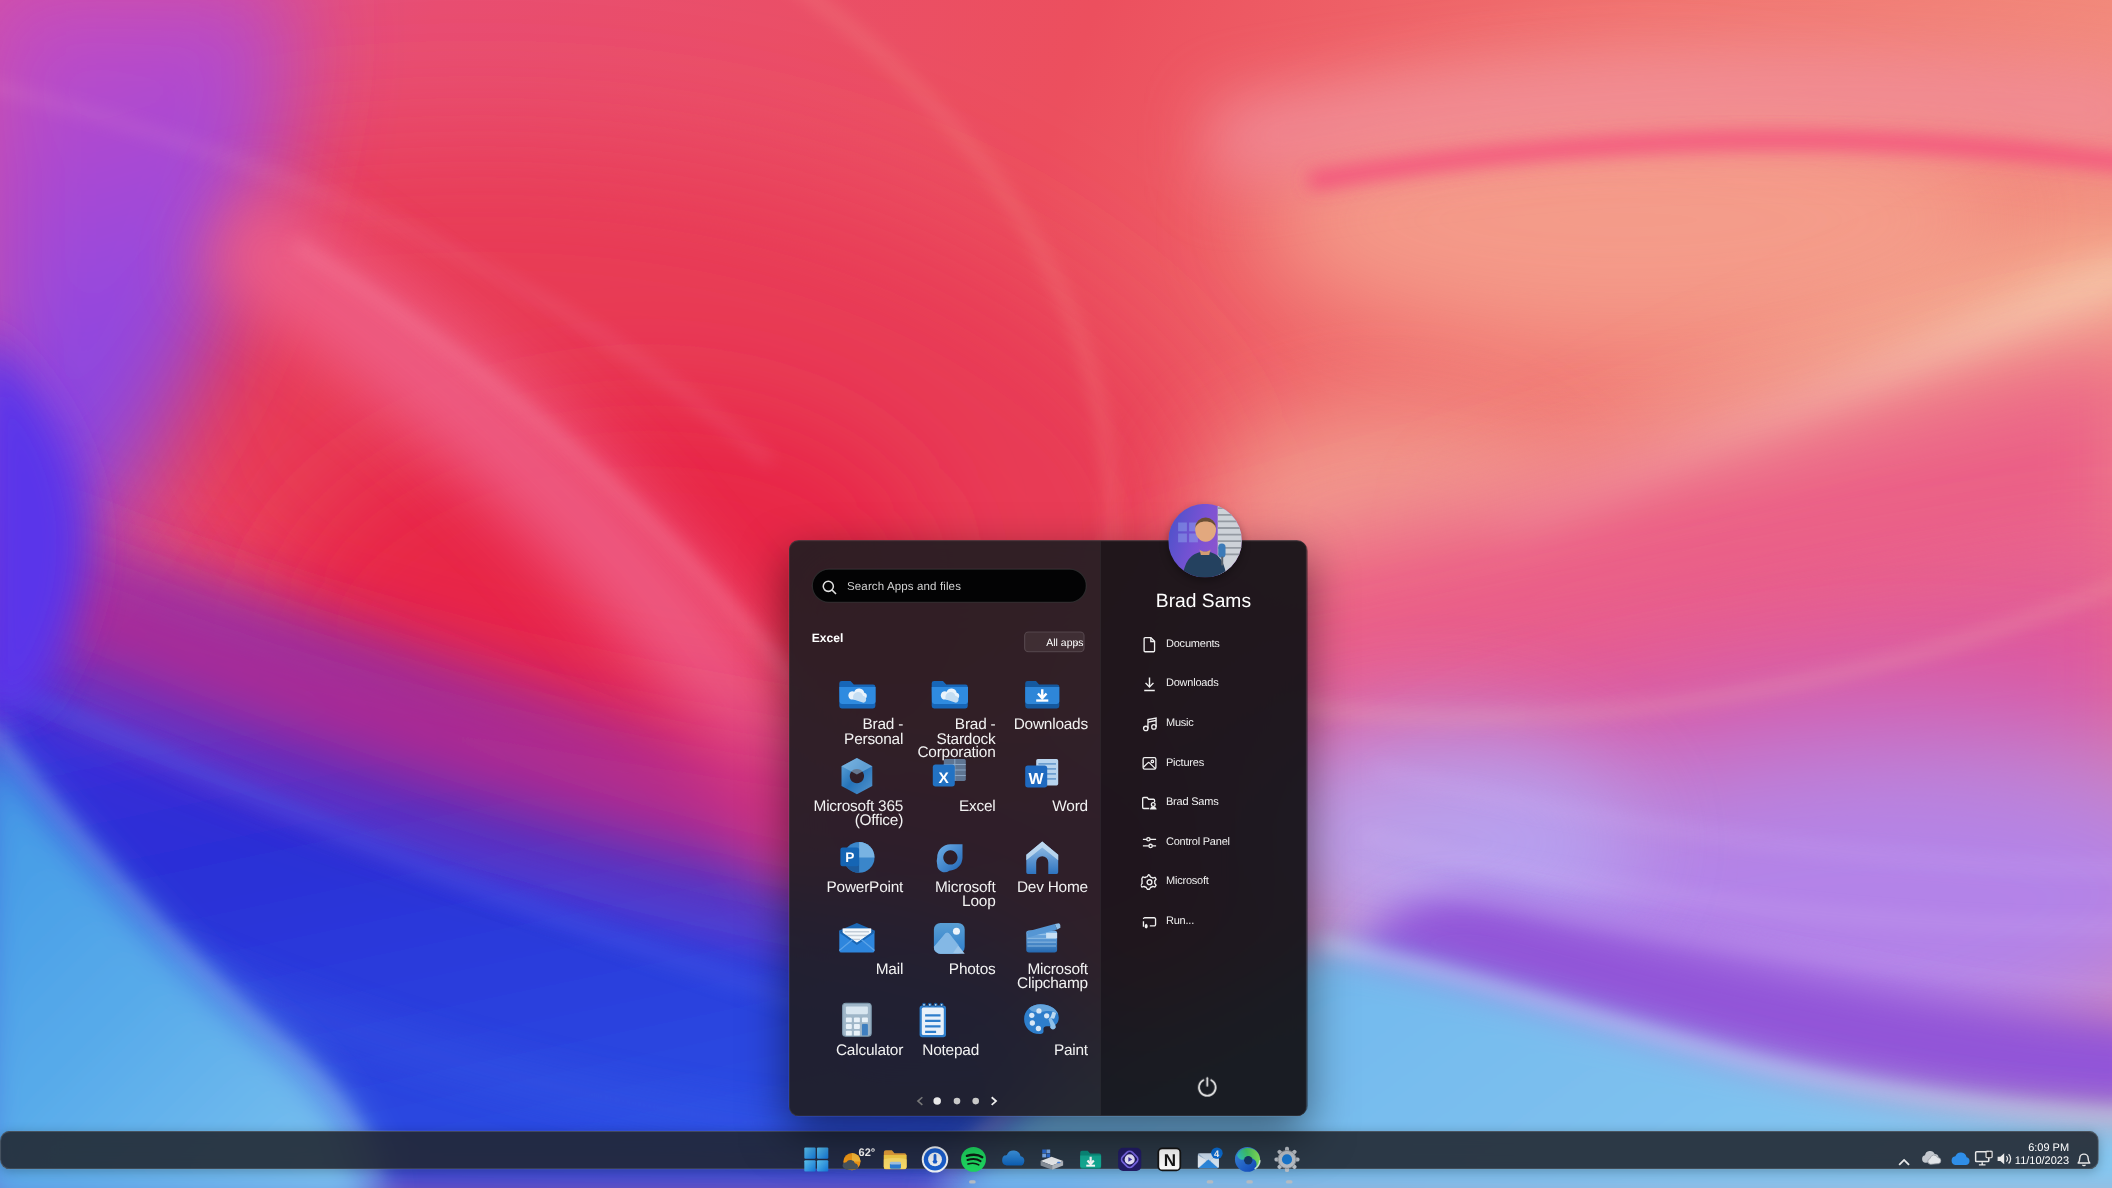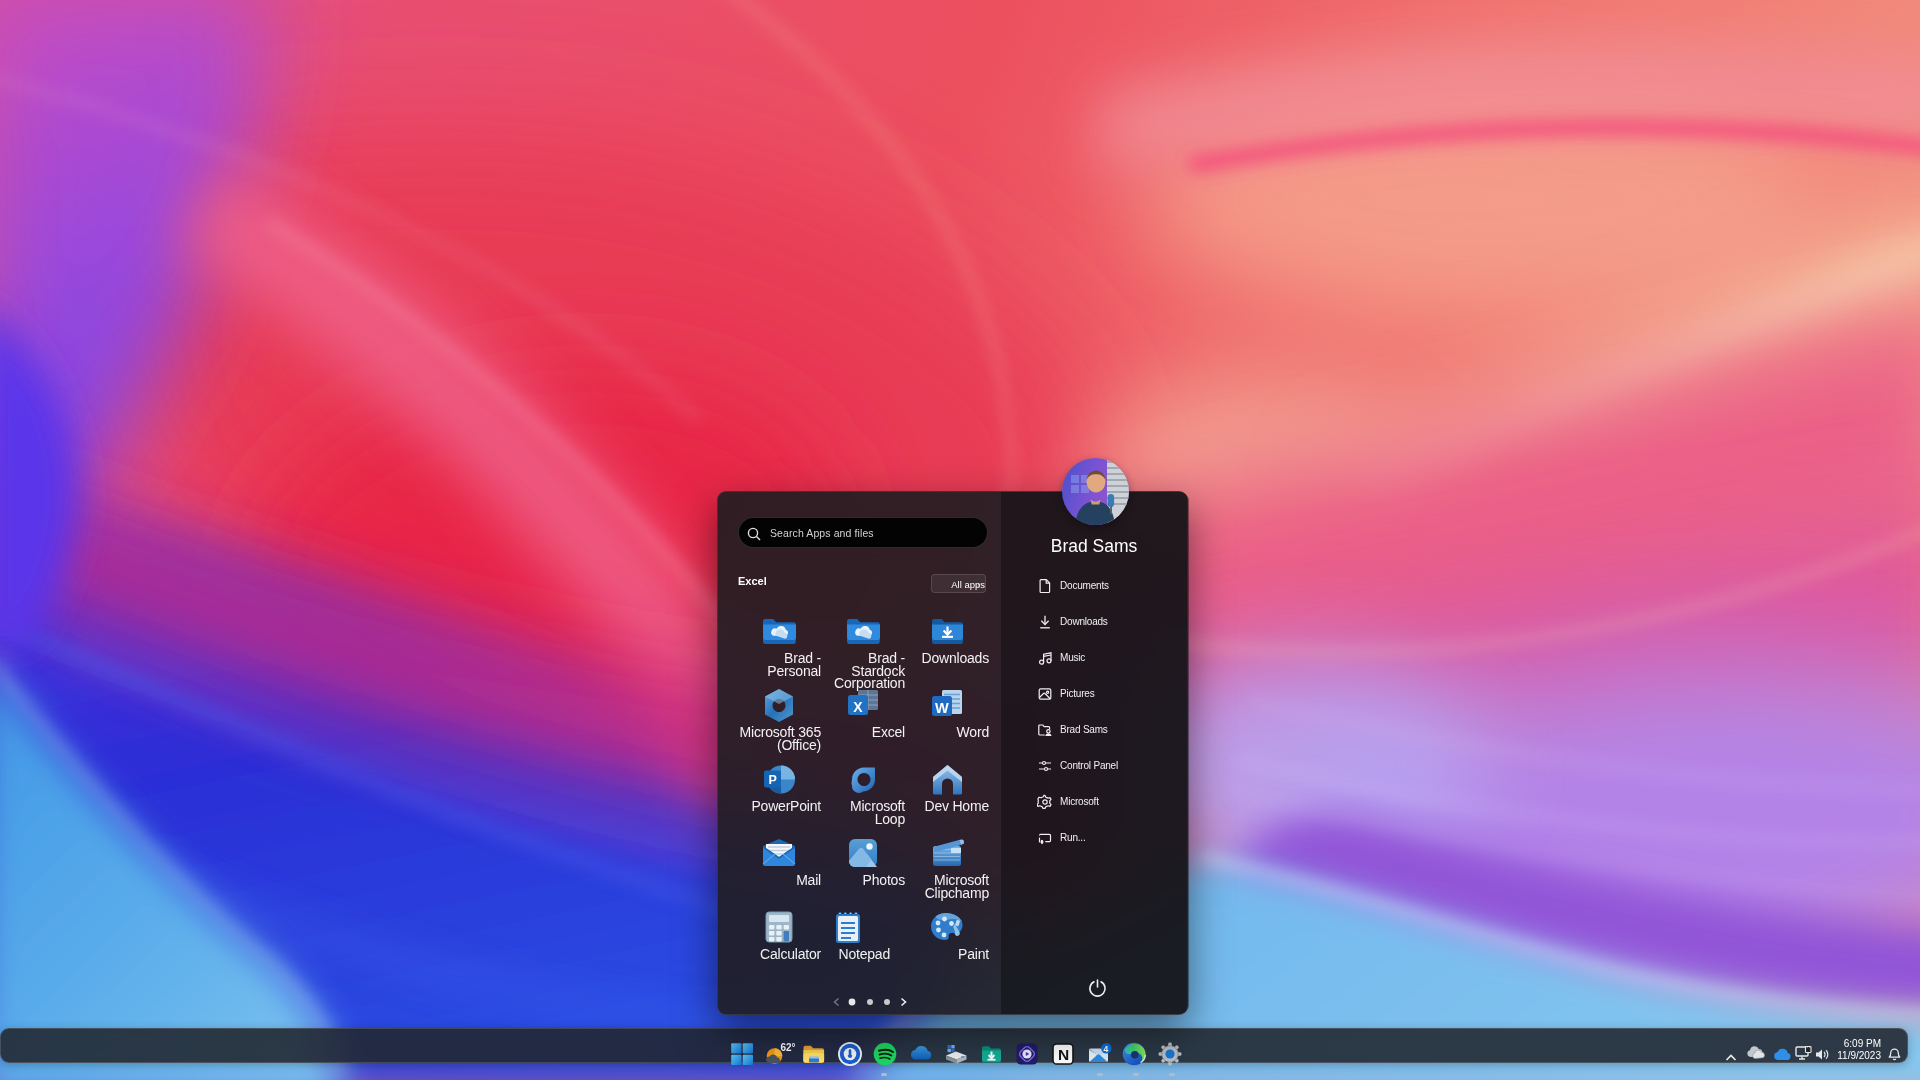--- a/index.html
+++ b/index.html
@@ -283,21 +283,21 @@
         <path d="M7 10.5 v2.2 M4 13 h6" stroke="#e8e8e8" stroke-width="1.3"></path>
         <rect x="10.5" y="0.5" width="5.5" height="6" rx="0.8" fill="#21262d" stroke="#e8e8e8" stroke-width="1.1"></rect>
         <path d="M12 0.5 v-0 M12.2 1.5 v-1.5 M14.8 1.5 v-1.5" stroke="#e8e8e8" stroke-width="1"></path>
       </svg></div>
 <div class="tri" style="left:1814px;top:18px"><svg width="16" height="13" viewBox="0 0 16 13">
         <path d="M1 4.5 h2.5 L7 1.5 v10 L3.5 8.5 H1 Z" fill="#e8e8e8"></path>
         <path d="M9 4 a3.5 3.5 0 0 1 0 5 M11 2.2 a6 6 0 0 1 0 8.6" stroke="#e8e8e8" stroke-width="1.2" fill="none"></path>
       </svg></div>
 <div id="clock">
       <div>6:09 PM</div>
-      <div>11/9/2023</div>
+      <div>11/10/2023</div>
     </div>
 <div class="tri" style="left:1886px;top:17px"><svg width="15" height="15" viewBox="0 0 15 15">
         <path d="M2.2 11.2 c1.1-1 1.5-2.6 1.5-4.2 a3.8 3.8 0 0 1 7.6 0 c0 1.6 0.4 3.2 1.5 4.2 Z" fill="none" stroke="#e8e8e8" stroke-width="1.3" stroke-linejoin="round"></path>
         <path d="M6.2 12.8 a1.4 1.4 0 0 0 2.6 0" fill="none" stroke="#e8e8e8" stroke-width="1.2"></path>
       </svg></div>
 </div>
 <div id="menu">
 <div id="rpane"></div>
 <div id="search">
       <svg style="position:absolute;left:8px;top:9px" width="14" height="14" viewBox="0 0 14 14">

